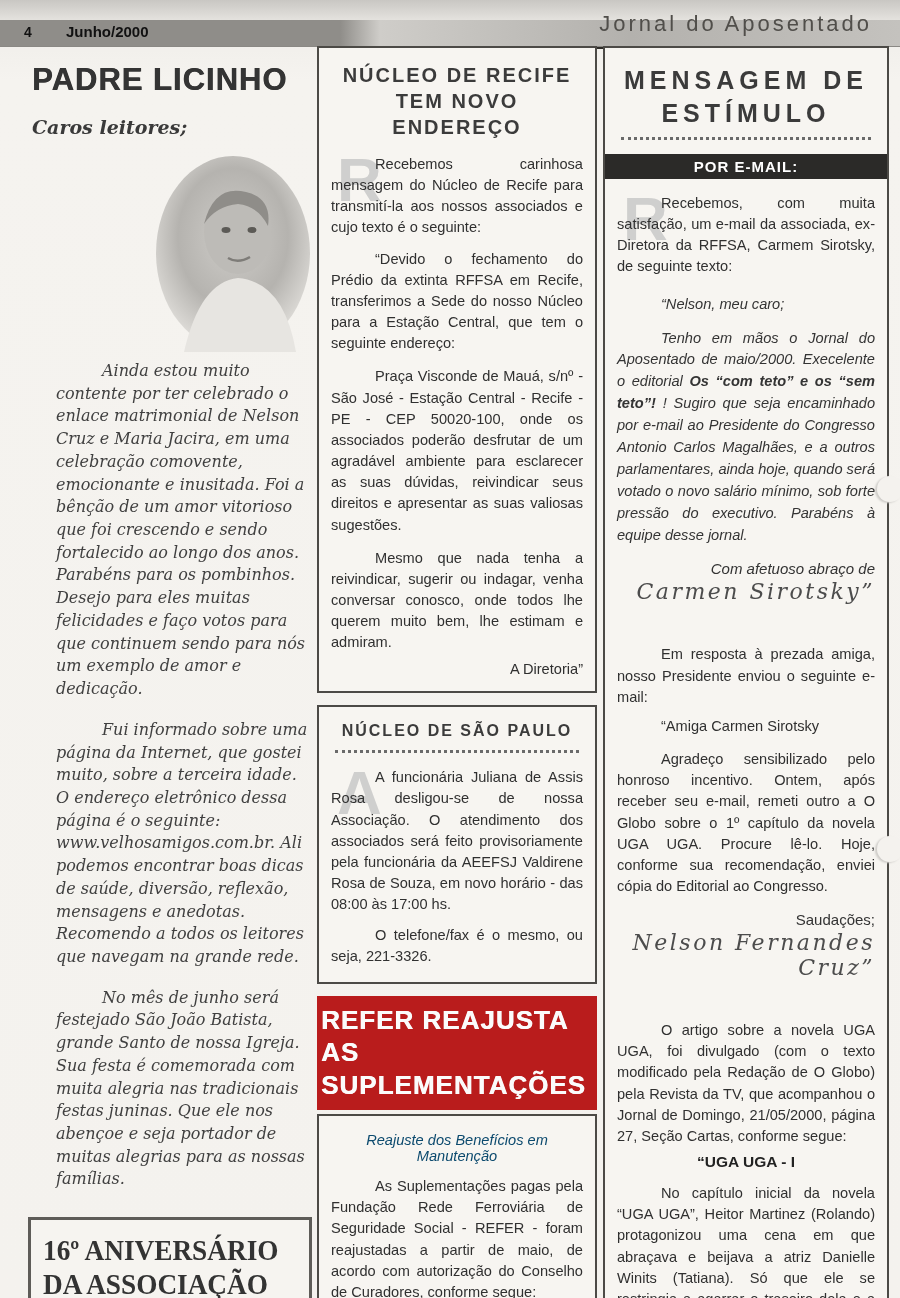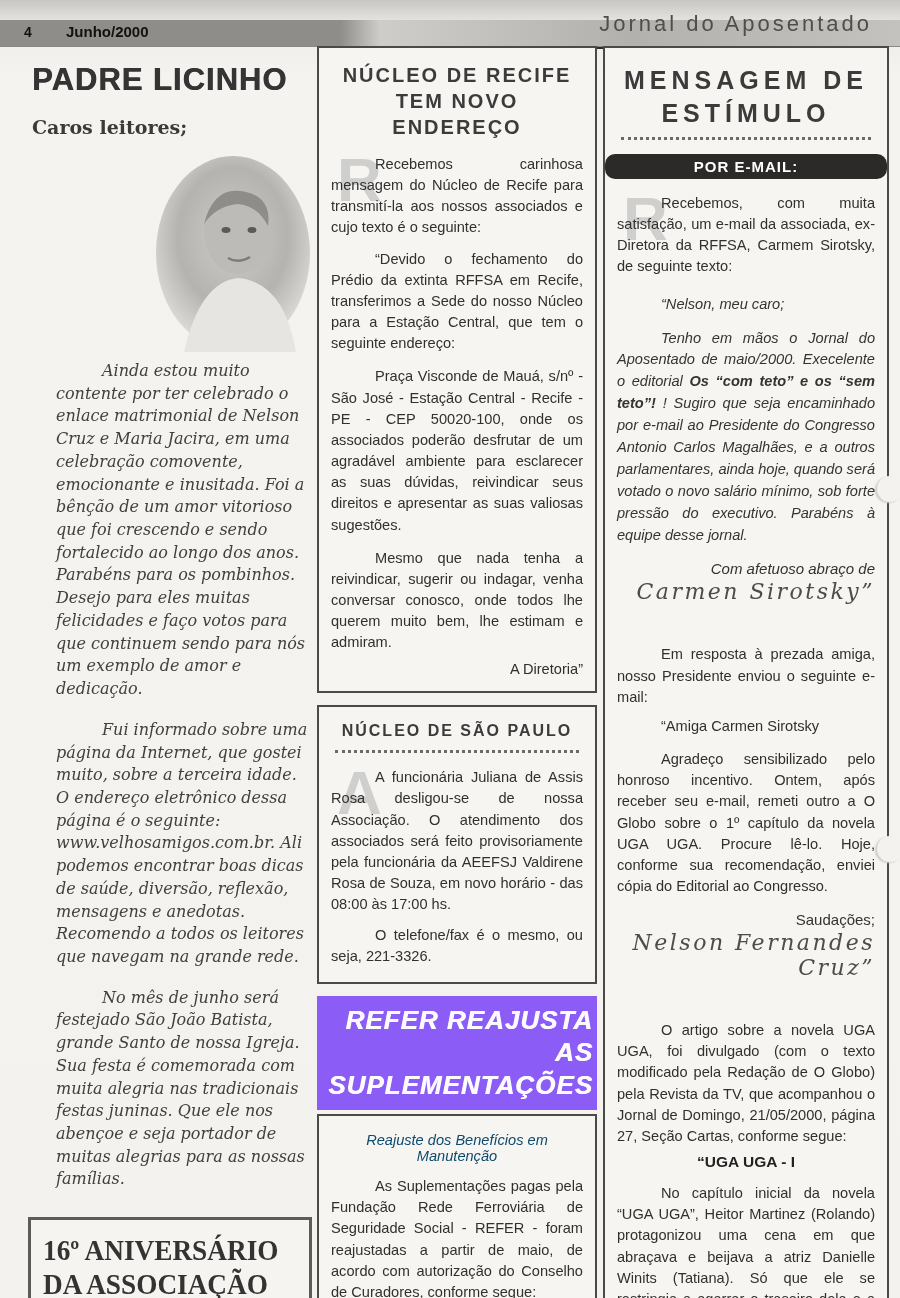--- a/index.html
+++ b/index.html
@@ -26,21 +26,21 @@
     border-bottom:2px solid #2e2c28; }
 
   
   .col-left  { position:absolute; left:28px;  top:56px; width:284px; }
   .col-mid   { position:absolute; left:317px; top:46px; width:280px; }
   .col-right { position:absolute; left:603px; top:46px; width:286px; }
 
   
   .padre-title { font-size:31px; font-weight:bold; letter-spacing:1px; color:#343434;
     text-shadow:0.6px 0 #343434; margin:6px 0 18px 4px; }
-  .salutation { font-family:"DejaVu Serif", serif; font-weight:bold;
+  .salutation { font-family:"DejaVu Serif", serif; font-style:italic; font-weight:bold;
     font-size:19px; color:#3a3a3a; margin:0 0 16px 4px; }
   .serif-par { font-family:"DejaVu Serif", serif; font-style:italic; font-size:16px;
     line-height:1.42; color:#404040; text-indent:46px; margin-bottom:18px;margin-left:28px; }
   .portrait { float:right; width:158px; height:198px; margin:0 0 8px 10px; }
 
   .anniv-box { border:3px solid #5e5c58; background:#f6f4f0; margin-top:26px; padding:14px 12px 16px; }
   .anniv-title { font-family:"Liberation Serif", serif; font-weight:bold; font-size:29px;
     letter-spacing:0; color:#333; line-height:1.15; transform:scaleX(.94); transform-origin:left; }
   .dots { border-bottom:3px dotted #6a6a6a; height:2px; margin:8px 4px 14px; }
   .sans-par { font-size:14.6px; line-height:1.45; text-align:justify; color:#303030; }
@@ -52,31 +52,31 @@
 
   
   .box { border:2px solid #4c4a46; background:#f7f5f1; padding:12px 12px 14px; }
   .box-title { text-align:center; font-weight:bold; color:#3b3b3b; letter-spacing:2px;
     line-height:1.3; }
   .mid-gap { height:12px; }
 
   .recife-title { font-size:20px; margin:2px 0 14px; }
   .sp-title { font-size:16px; margin:2px 0 2px; }
 
-  .refer-black { background:#8b5cf6; color:#fbfbfb; text-align:right; font-weight:bold;
+  .refer-black { background:#b91c1c; color:#fbfbfb; text-align:left; font-weight:bold;
     font-size:26px; letter-spacing:1px; line-height:1.25; padding:8px 4px 9px;
-    text-shadow:0.5px 0 #fbfbfb;font-style:italic; }
+    text-shadow:0.5px 0 #fbfbfb; }
   .refer-sub { font-style:italic; font-size:14.6px; text-align:center; margin:4px 0 10px; color:#0c4a6e; }
 
   .sig-right { text-align:right; font-size:14.6px; margin-top:8px; color:#2f2f2f; }
 
   
   .mens-title { font-size:25px; letter-spacing:5px; margin:4px 0 2px; }
   .email-bar { background:#2b2a28; color:#fff; text-align:center; font-weight:bold;
-    font-size:15px; letter-spacing:1px; padding:4px 0; margin:10px -12px 14px;border-radius:10px; }
+    font-size:15px; letter-spacing:1px; padding:4px 0; margin:10px -12px 14px; }
   .ital-par { font-family:"Liberation Sans", sans-serif; font-style:italic; font-size:14.6px;
     line-height:1.5; text-align:justify; color:#343434; margin-bottom:4px; }
   .right-close { text-align:right; font-style:italic; font-size:15px; margin-top:14px; color:#333; }
   .script { font-family:"DejaVu Serif", serif; font-style:italic; font-size:22px;
     letter-spacing:2.5px; color:#4c4c4c; }
   .uga-head { text-align:center; font-weight:bold; font-size:15.5px; margin:6px 0 10px; color:#222; }
   .spacer28 { height:28px; }
   .curl { position:absolute; right:-14px; width:26px; height:26px; background:#f4f2ee;
     border-radius:50%; box-shadow:-2px 1px 2px #cfcdc9; }
 </style>

